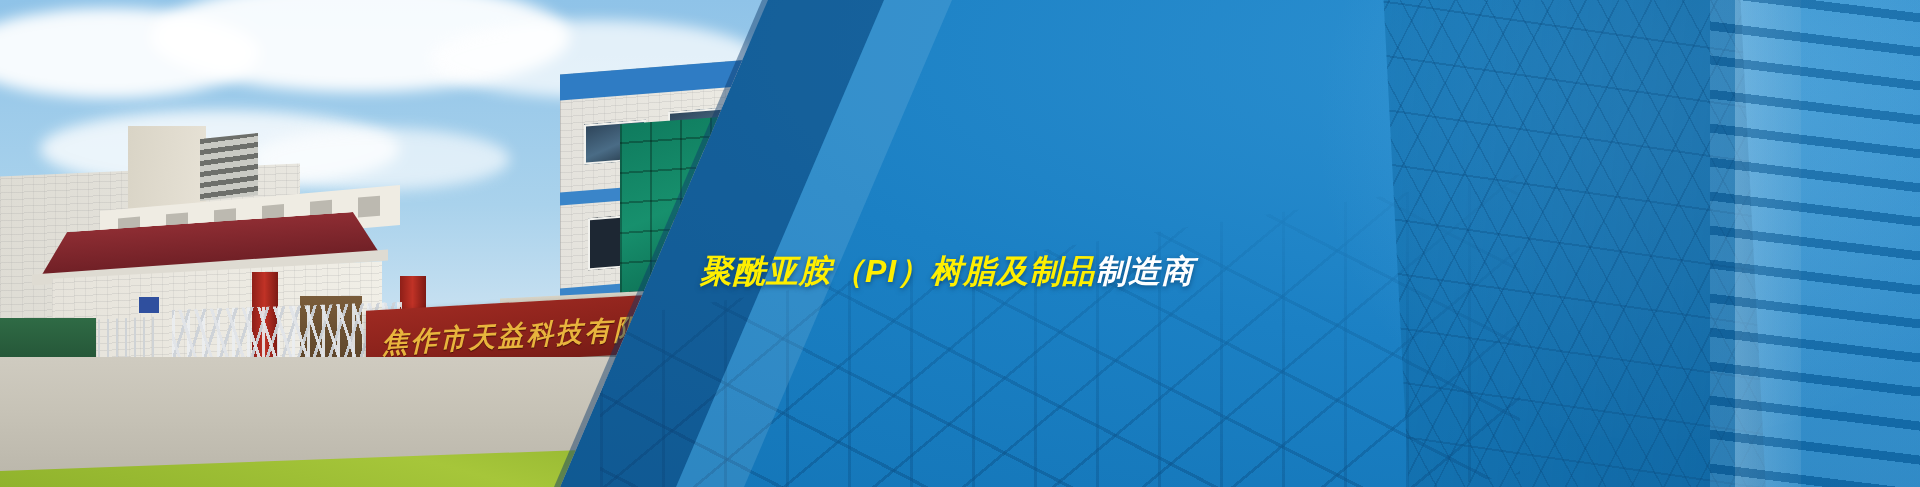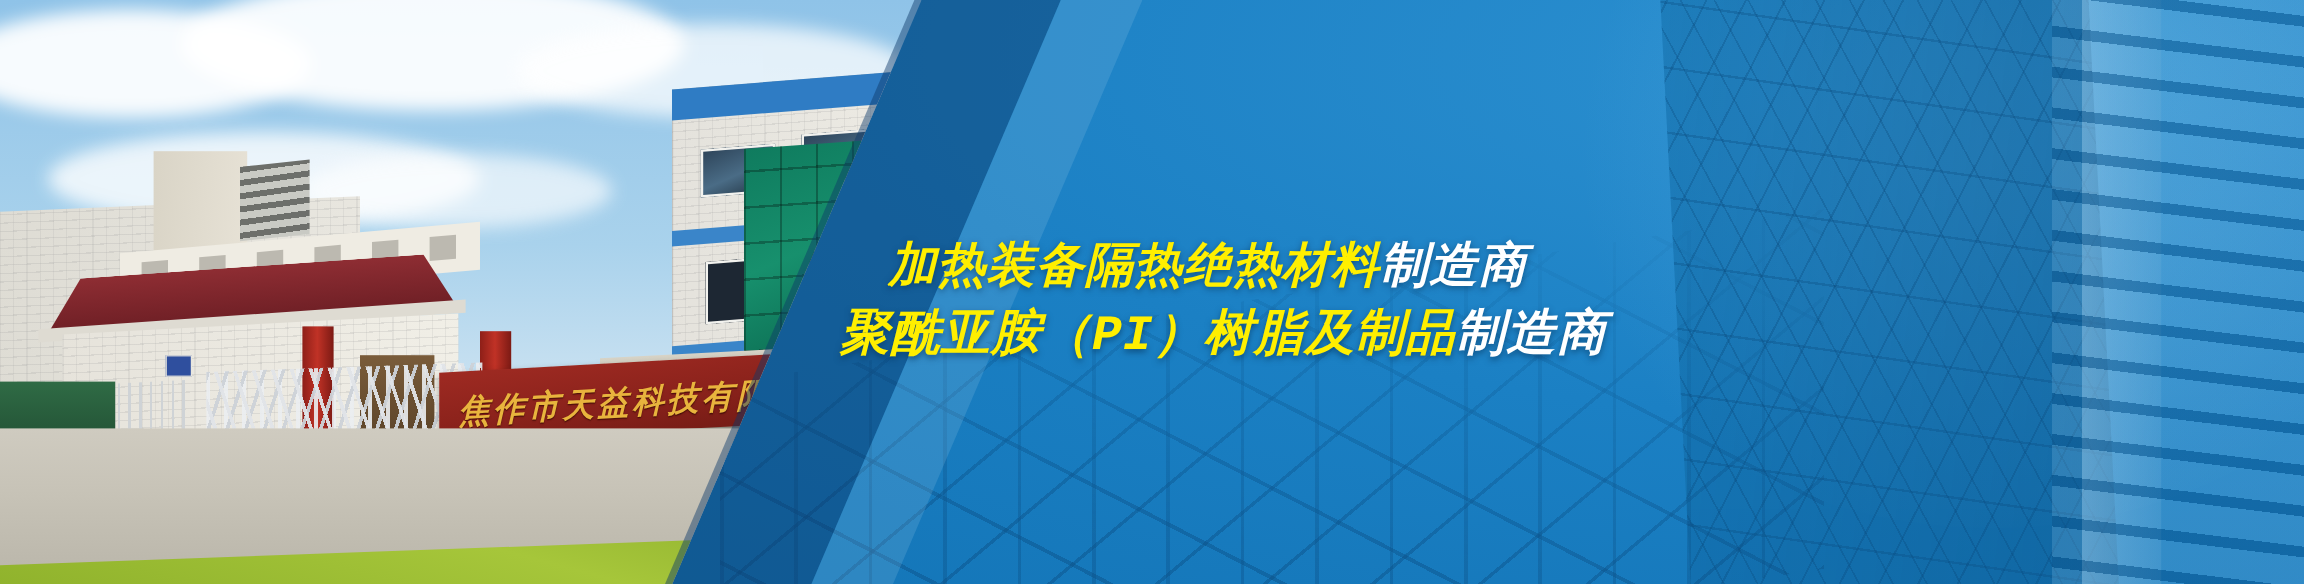--- a/index.html
+++ b/index.html
@@ -269,21 +269,21 @@
     font-weight:700; font-style:italic;
     white-space:nowrap;
     letter-spacing:1px;
     text-shadow:0 2px 5px rgba(4,42,78,.55);
     pointer-events:auto;
   }
   .line .hl{ color:#ffef00; }
   .line .wt{ color:#ffffff; }
   .l1{ left:772px;  top:126px; font-size:40px; }
   .l2{ left:740px;  top:193px; font-size:40px; }
-  .l3{ left:700px;  top:250px; font-size:41px;font-family:Liberation Mono, monospace; }
+  .l3{ left:700px;  top:250px; font-size:32px; }
 </style>
 </head>
 <body>
 
 <div class="banner">
 
   <div class="blue-panel">
     <div class="glow"></div>
     <div class="tower"></div>
     <div class="tower-edge"></div>
@@ -359,21 +359,18 @@
     <div class="sign-base"></div>
 
     <div class="ground"></div>
     <div class="grass"></div>
   </div>
 
   <div class="seam-dark"></div>
   <div class="seam-light"></div>
 
   <div class="copy">
-    <div class="line l2">
-      <span class="hl">加热装备隔热绝热材料</span><span class="wt">制造商</span>
-    </div>
     <div class="line l3">
       <span class="hl">聚酰亚胺（PI）树脂及制品</span><span class="wt">制造商</span>
     </div>
   </div>
 
 </div>
 
 </body></html>

